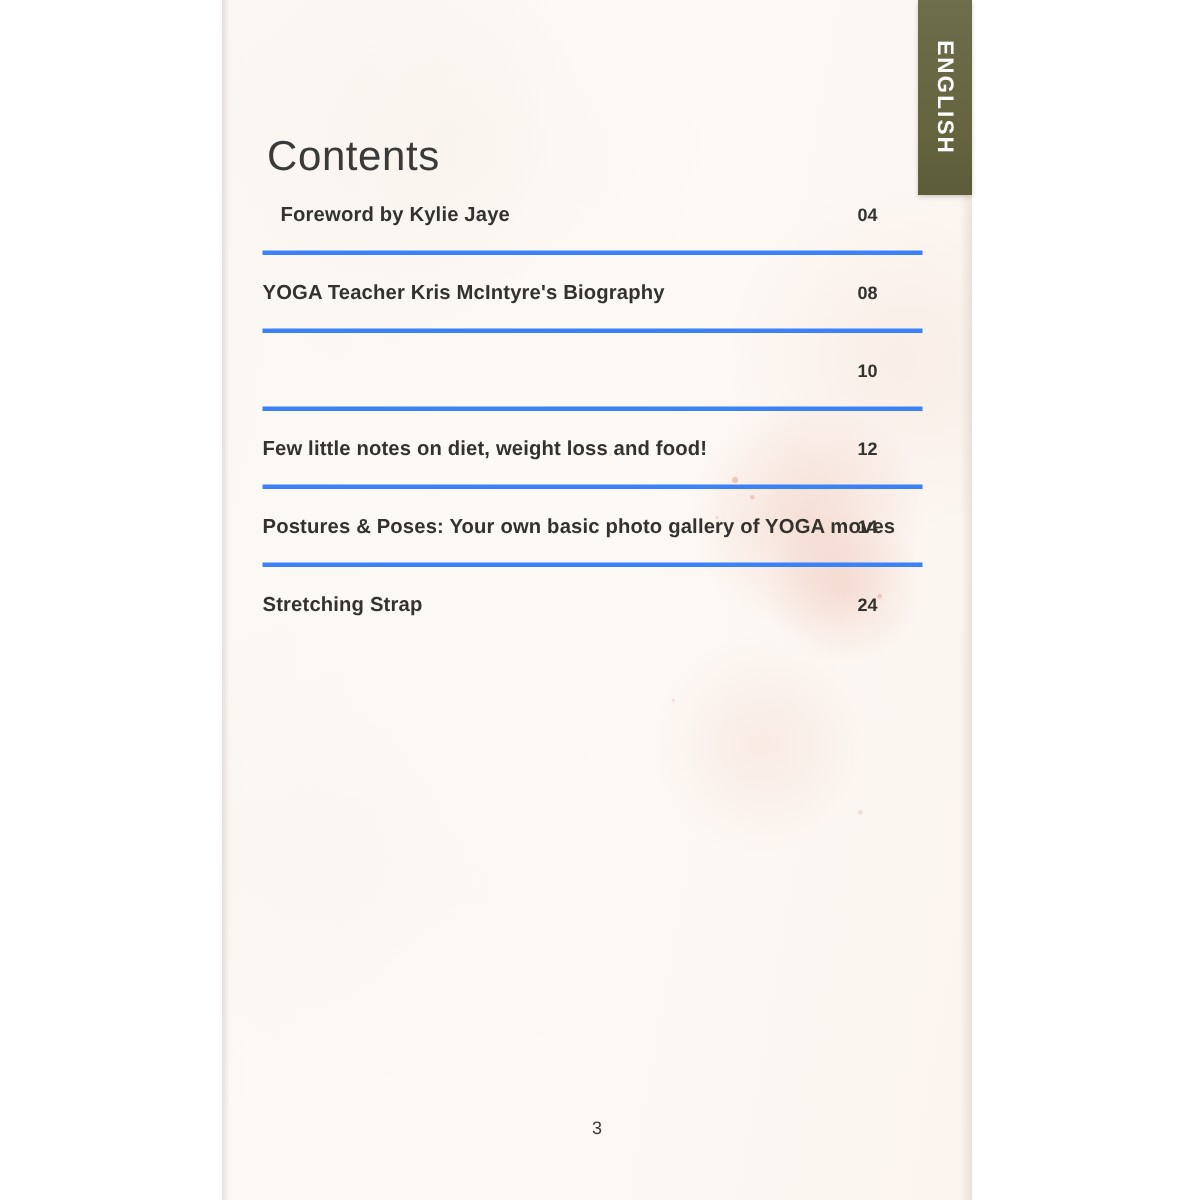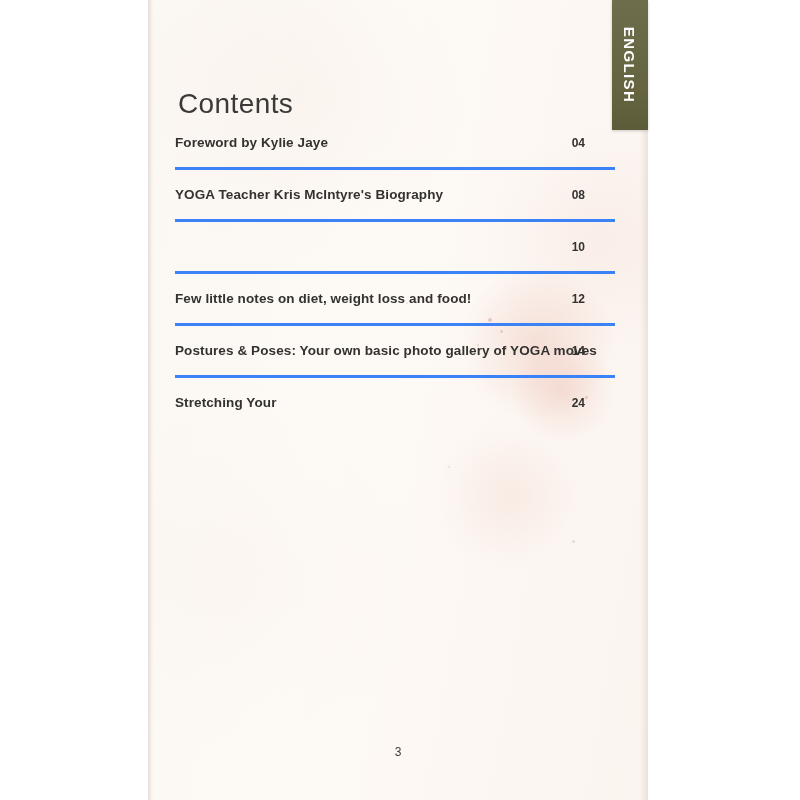--- a/index.html
+++ b/index.html
@@ -126,20 +126,21 @@
   }
   .toc-row {
     position: relative;
     height: 49px;
     border-top: 3px solid #3b82f6;
     display: flex;
     align-items: center;
   }
   .toc-row:first-child {
     border-top: none;
+    margin-left: 12px;
   }
   .toc-label {
     font-size: 13.5px;
     color: #33322f;
     font-weight: 700;
     letter-spacing: 0.1px;
     white-space: nowrap;
     font-family: "Liberation Sans", sans-serif;
   }
   .toc-page {
@@ -210,21 +211,21 @@
       <span class="toc-label">Few little notes on diet, weight loss and food!</span>
       <span class="toc-page">12</span>
     </div>
 
     <div class="toc-row">
       <span class="toc-label">Postures &amp; Poses: Your own basic photo gallery of YOGA moves</span>
       <span class="toc-page">14</span>
     </div>
 
     <div class="toc-row">
-      <span class="toc-label">Stretching Your</span>
+      <span class="toc-label">Stretching Strap</span>
       <span class="toc-page">24</span>
     </div>
 
   </div>
 
   <div class="sheet" style="background:none;">
     <div class="folio">3</div>
   </div>
 
 </div>

